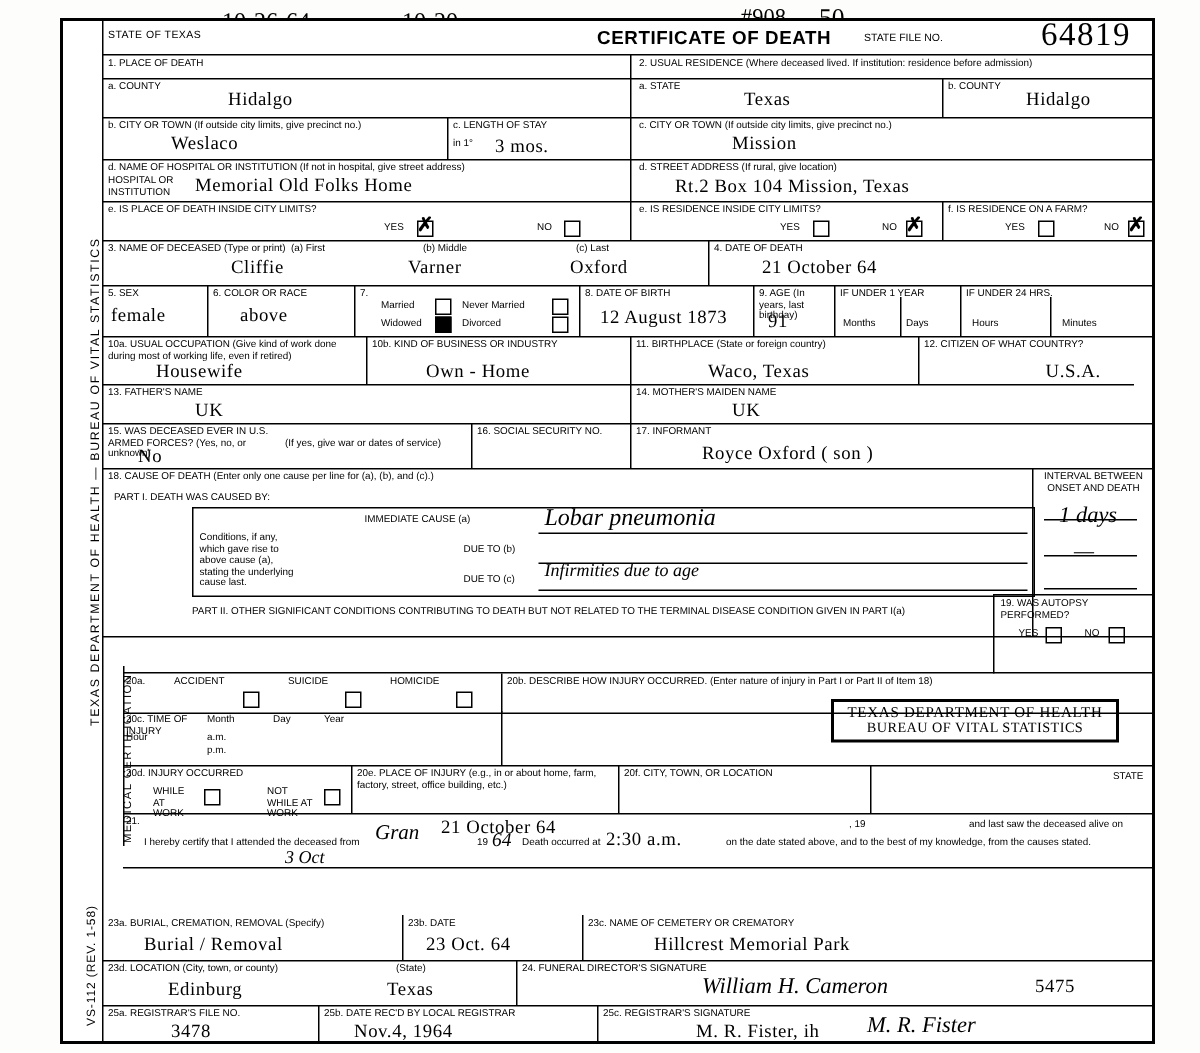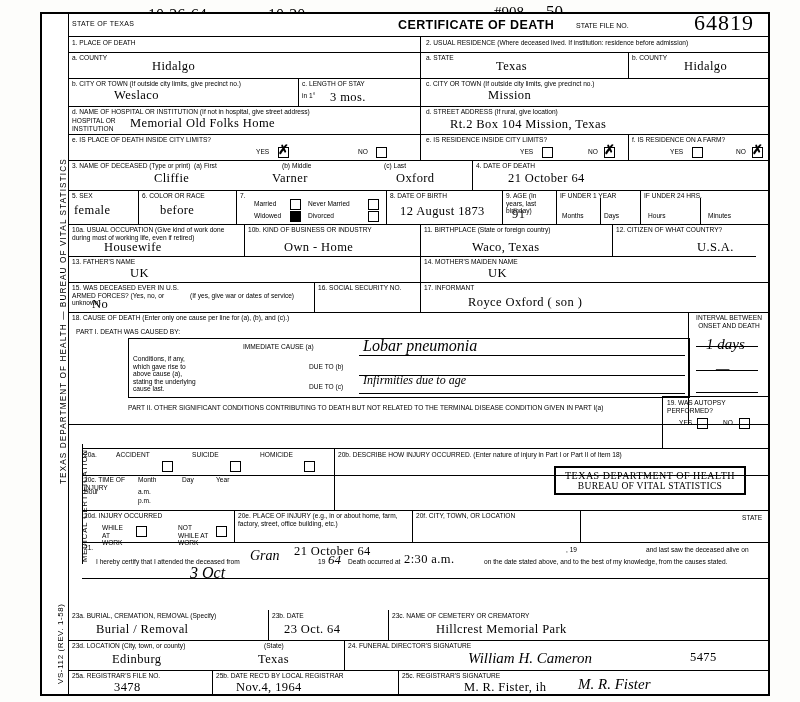--- a/index.html
+++ b/index.html
@@ -116,32 +116,32 @@
       <div class="xmark" style="left:684px;top:8px;">✗</div>
     </div>
 
     <div style="position:absolute;left:26px;top:146px;width:700px;height:30px;border-bottom:1px solid #000;">
       <div class="cap" style="left:4px;top:2px;">3. NAME OF DECEASED (Type or print)</div>
       <div class="cap" style="left:126px;top:2px;">(a) First</div>
       <div class="cap" style="left:214px;top:2px;">(b) Middle</div>
       <div class="cap" style="left:316px;top:2px;">(c) Last</div>
       <div class="typed" style="position:absolute;left:86px;top:11px;">Cliffie</div>
       <div class="typed" style="position:absolute;left:204px;top:11px;">Varner</div>
-      <div class="typed" style="position:absolute;left:312px;top:11px;margin-left:16px;">Oxford</div>
+      <div class="typed" style="position:absolute;left:312px;top:11px;">Oxford</div>
       <div class="vl" style="left:404px;top:0;height:30px;"></div>
       <div class="cap" style="left:408px;top:2px;">4. DATE OF DEATH</div>
       <div class="typed" style="position:absolute;left:440px;top:11px;">21 October 64</div>
     </div>
 
     <div style="position:absolute;left:26px;top:176px;width:700px;height:34px;border-bottom:1px solid #000;">
       <div class="cap" style="left:4px;top:2px;">5. SEX</div>
       <div class="typed" style="position:absolute;left:6px;top:13px;">female</div>
       <div class="vl" style="left:70px;top:0;height:34px;"></div>
       <div class="cap" style="left:74px;top:2px;">6. COLOR OR RACE</div>
-      <div class="typed" style="position:absolute;left:92px;top:13px;">before</div>
+      <div class="typed" style="position:absolute;left:92px;top:13px;">above</div>
       <div class="vl" style="left:168px;top:0;height:34px;"></div>
       <div class="cap" style="left:172px;top:2px;">7.</div>
       <div class="cap" style="left:186px;top:10px;">Married</div>
       <div class="boxsm" style="left:222px;top:9px;"></div>
       <div class="cap" style="left:240px;top:10px;">Never Married</div>
       <div class="boxsm" style="left:300px;top:9px;"></div>
       <div class="cap" style="left:186px;top:22px;">Widowed</div>
       <div class="boxsm" style="left:222px;top:21px;background:#000;"></div>
       <div class="cap" style="left:240px;top:22px;">Divorced</div>
       <div class="boxsm" style="left:300px;top:21px;"></div>
@@ -276,21 +276,21 @@
     <div class="stamp" style="left:512px;top:452px;width:176px;">
       <div class="l1">TEXAS DEPARTMENT OF HEALTH</div>
       <div class="l3">BUREAU OF VITAL STATISTICS</div>
     </div>
     <div class="cap" style="left:700px;top:500px;">STATE</div>
 
     <div style="position:absolute;left:40px;top:528px;width:686px;height:36px;border-bottom:1px solid #000;">
       <div class="cap" style="left:2px;top:2px;">21.</div>
       <div class="cap" style="left:14px;top:16px;">I hereby certify that I attended the deceased from</div>
       <div class="cur" style="position:absolute;left:168px;top:6px;font-size:14px;">Gran</div>
-      <div class="cur" style="position:absolute;left:108px;top:22px;font-size:16px;">3 Oct</div>
+      <div class="cur" style="position:absolute;left:108px;top:22px;font-size:12px;">3 Oct</div>
       <div class="typed" style="position:absolute;left:212px;top:2px;">21 October 64</div>
       <div class="cap" style="left:236px;top:16px;">19</div>
       <div class="cur" style="position:absolute;left:246px;top:10px;font-size:13px;">64</div>
       <div class="cap" style="left:266px;top:16px;">Death occurred at</div>
       <div class="typed" style="position:absolute;left:322px;top:10px;">2:30 a.m.</div>
       <div class="cap" style="left:402px;top:16px;">on the date stated above, and to the best of my knowledge, from the causes stated.</div>
       <div class="cap" style="left:564px;top:4px;">and last saw the deceased alive on</div>
       <div class="cap" style="left:484px;top:4px;">, 19</div>
     </div>
 

